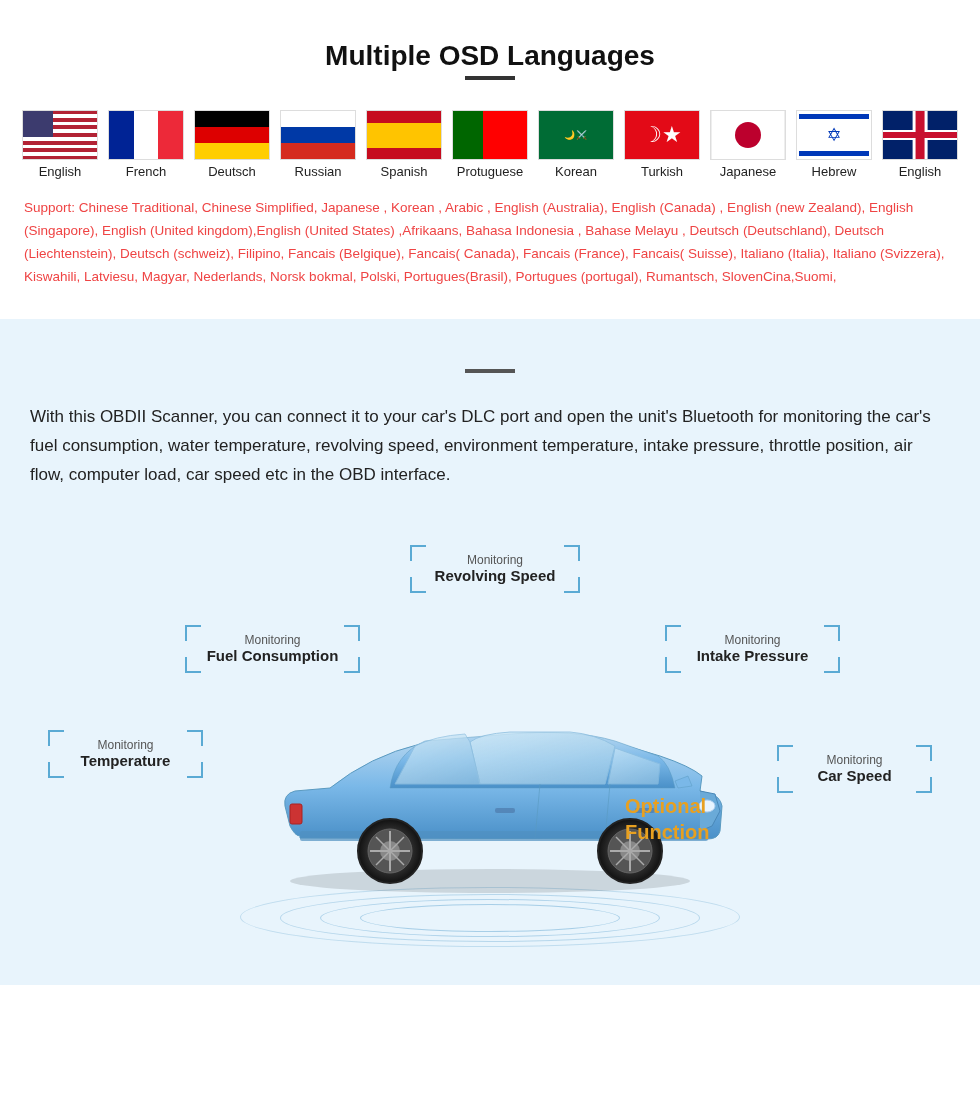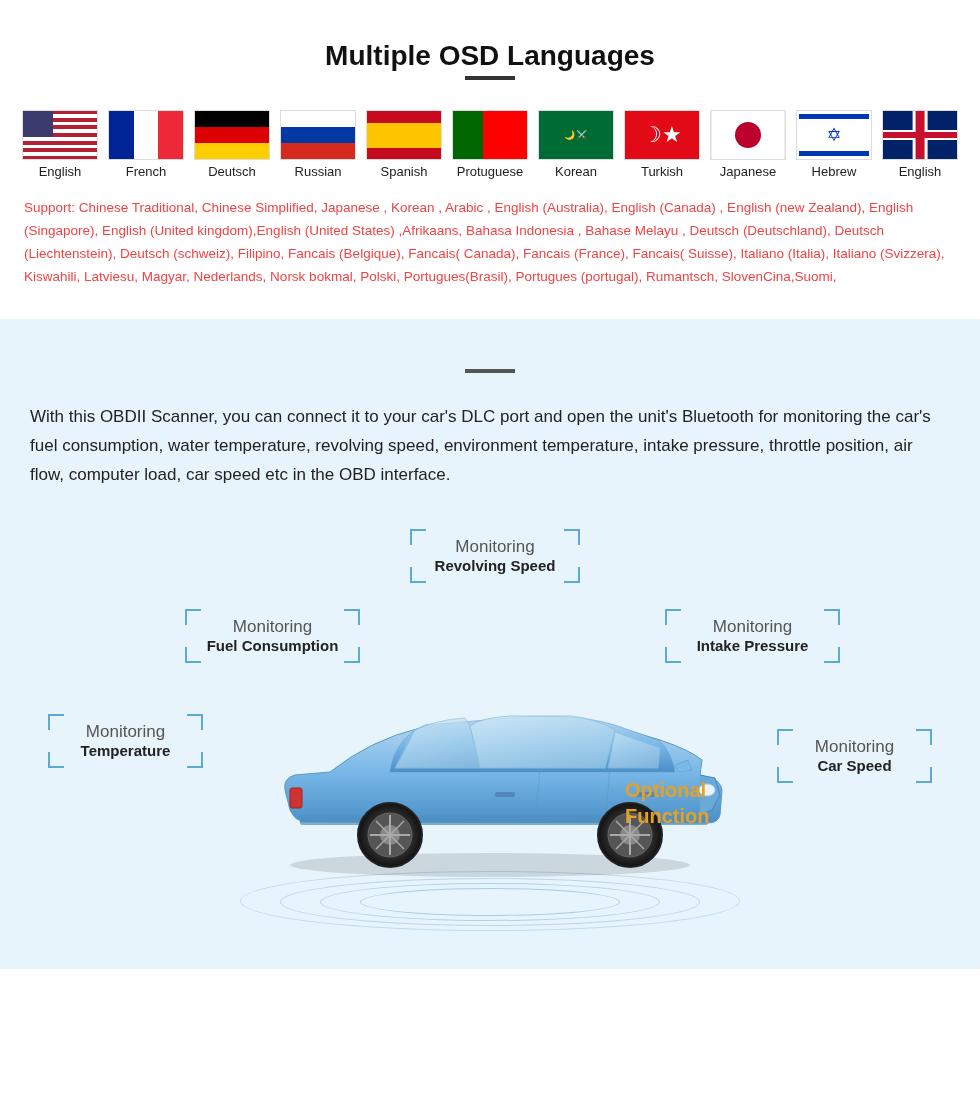--- a/index.html
+++ b/index.html
@@ -79,21 +79,21 @@
     .divider2 {
       width: 50px;
       height: 4px;
       background: #555;
       margin: 0 auto 30px;
     }
     .obd-description {
       font-size: 17px;
       line-height: 1.7;
       color: #222;
-      margin-bottom: 30px;
+      margin-bottom: 46px;
     }
 
     
     .obd-diagram {
       position: relative;
       width: 100%;
       height: 420px;
     }
 
     
@@ -111,21 +111,21 @@
       position: absolute;
       width: 14px;
       height: 14px;
       border-color: #5aaad4;
       border-style: solid;
     }
     .bracket-box::before { top: 0; left: 0; border-width: 2px 0 0 2px; }
     .bracket-box::after  { top: 0; right: 0; border-width: 2px 2px 0 0; }
     .bracket-box .inner::before { bottom: 0; left: 0; border-width: 0 0 2px 2px; }
     .bracket-box .inner::after  { bottom: 0; right: 0; border-width: 0 2px 2px 0; }
-    .bracket-box .m-label { font-size: 17px; color: #555; display: block; }
+    .bracket-box .m-label { font-size: 12px; color: #555; display: block; }
     .bracket-box .m-title { font-size: 15px; font-weight: 700; color: #222; }
 
     
     .optional-badge {
       position: absolute;
       background: transparent;
       color: #e8a020;
       font-size: 20px;
       font-weight: 700;
       line-height: 1.3;

